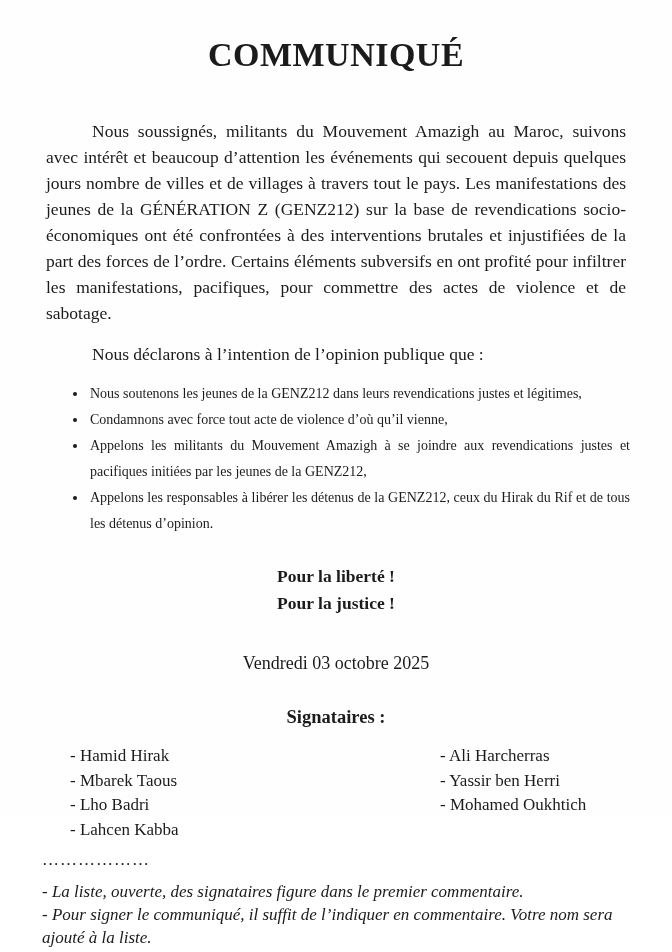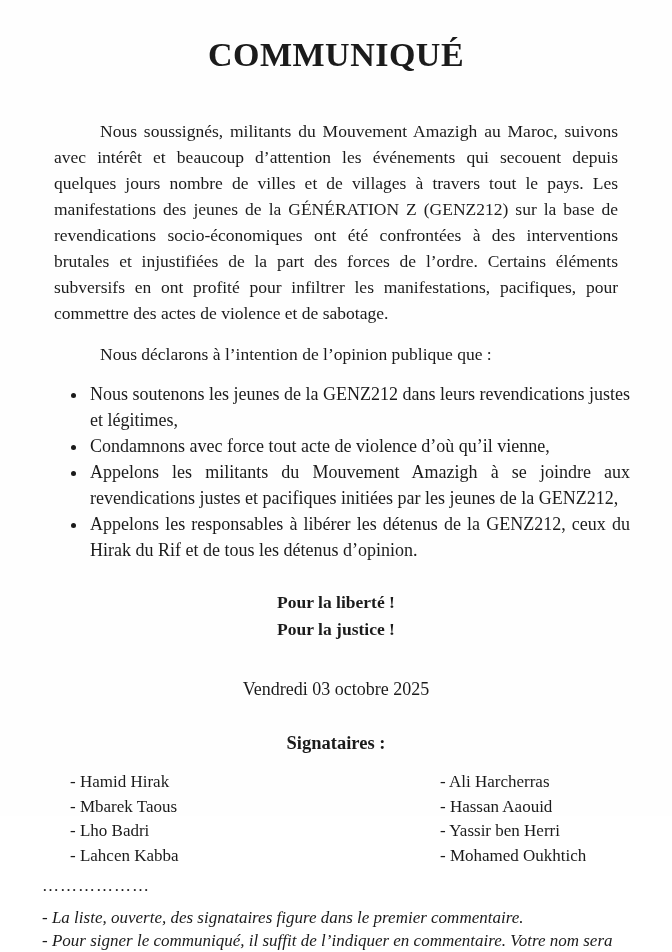--- a/index.html
+++ b/index.html
@@ -22,41 +22,41 @@
     background: #fefefe;
   }
   .doc-title {
     margin: 6px 0 0 0;
     text-align: center;
     font-size: 34px;
     font-weight: bold;
     letter-spacing: 0.5px;
   }
   .para {
-    margin: 12px;
+    margin: 4px;
     font-size: 17.5px;
     line-height: 26px;
     text-align: justify;
   }
   .para.first {
     margin-top: 44px;
     text-indent: 46px;
   }
   .para.intro {
     margin-top: 15px;
     text-indent: 46px;
     text-align: left;
   }
   ul.points {
     margin: 14px 0 0 0;
     padding: 0 0 0 46px;
     list-style: disc outside;
   }
   ul.points li {
-    font-size: 18px;
+    font-size: 14px;
     line-height: 26px;
     text-align: justify;
     padding-left: 2px;
   }
   .slogans {
     margin-top: 26px;
     text-align: center;
   }
   .slogan {
     margin: 0;
@@ -139,21 +139,20 @@
 
   <div class="sign-columns">
     <div class="sign-col left">
       <p class="sign-name">- Hamid Hirak</p>
       <p class="sign-name">- Mbarek Taous</p>
       <p class="sign-name">- Lho Badri</p>
       <p class="sign-name">- Lahcen Kabba</p>
     </div>
     <div class="sign-col right">
       <p class="sign-name">- Ali Harcherras</p>
-      <p class="sign-name">- Hassan Aaouid</p>
       <p class="sign-name">- Yassir ben Herri</p>
       <p class="sign-name">- Mohamed Oukhtich</p>
     </div>
   </div>
 
   <p class="dotted-line">………………</p>
 
   <div class="footer-notes">
     <p class="footer-note">- La liste, ouverte, des signataires figure dans le premier commentaire.</p>
     <p class="footer-note">- Pour signer le communiqué, il suffit de l’indiquer en commentaire. Votre nom sera ajouté à la liste.</p>

